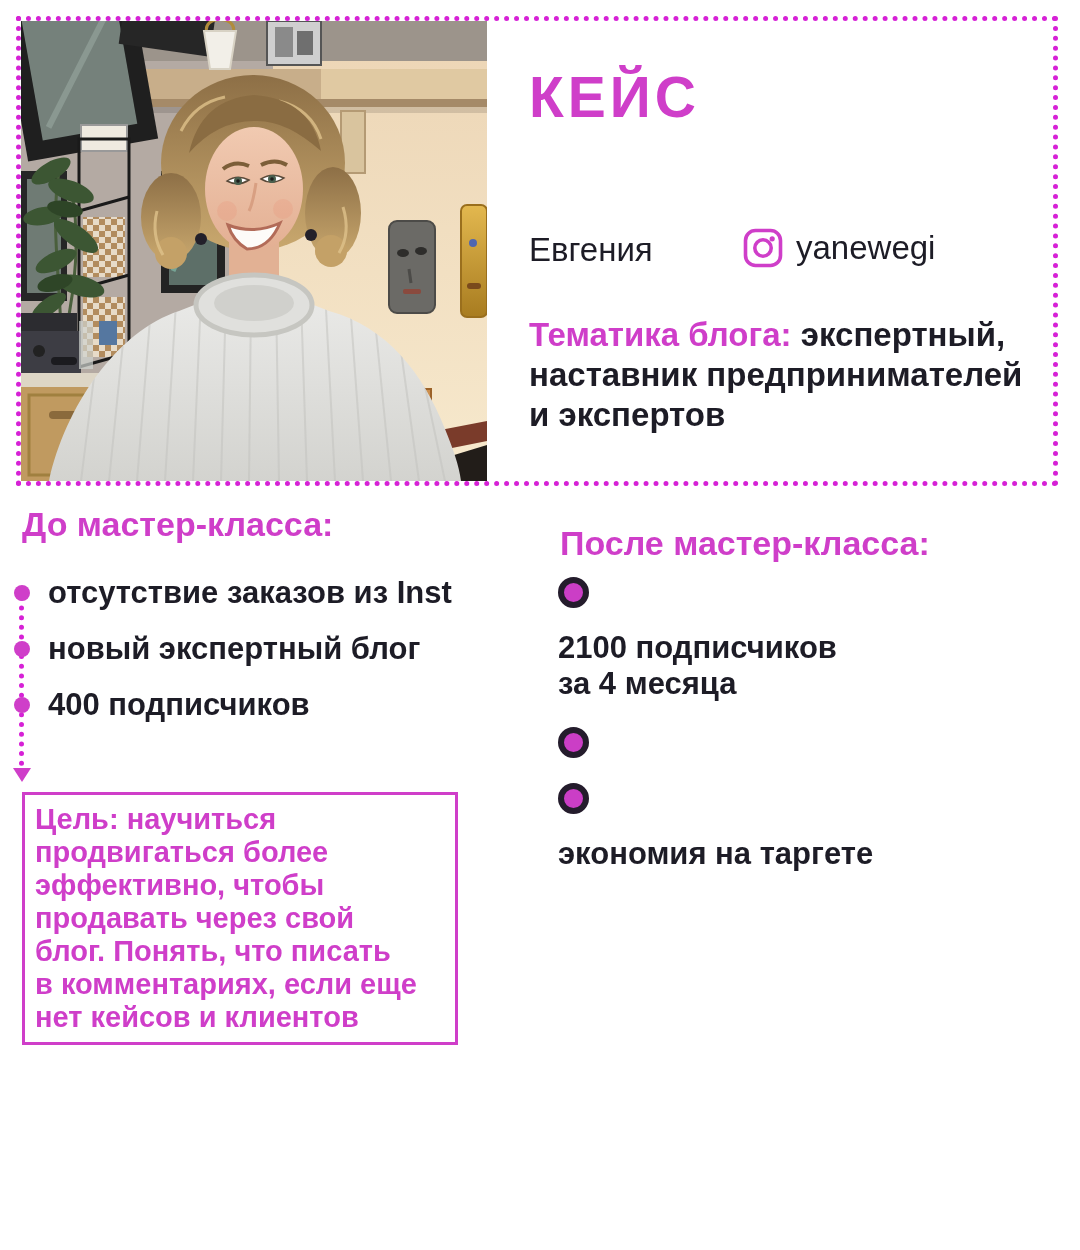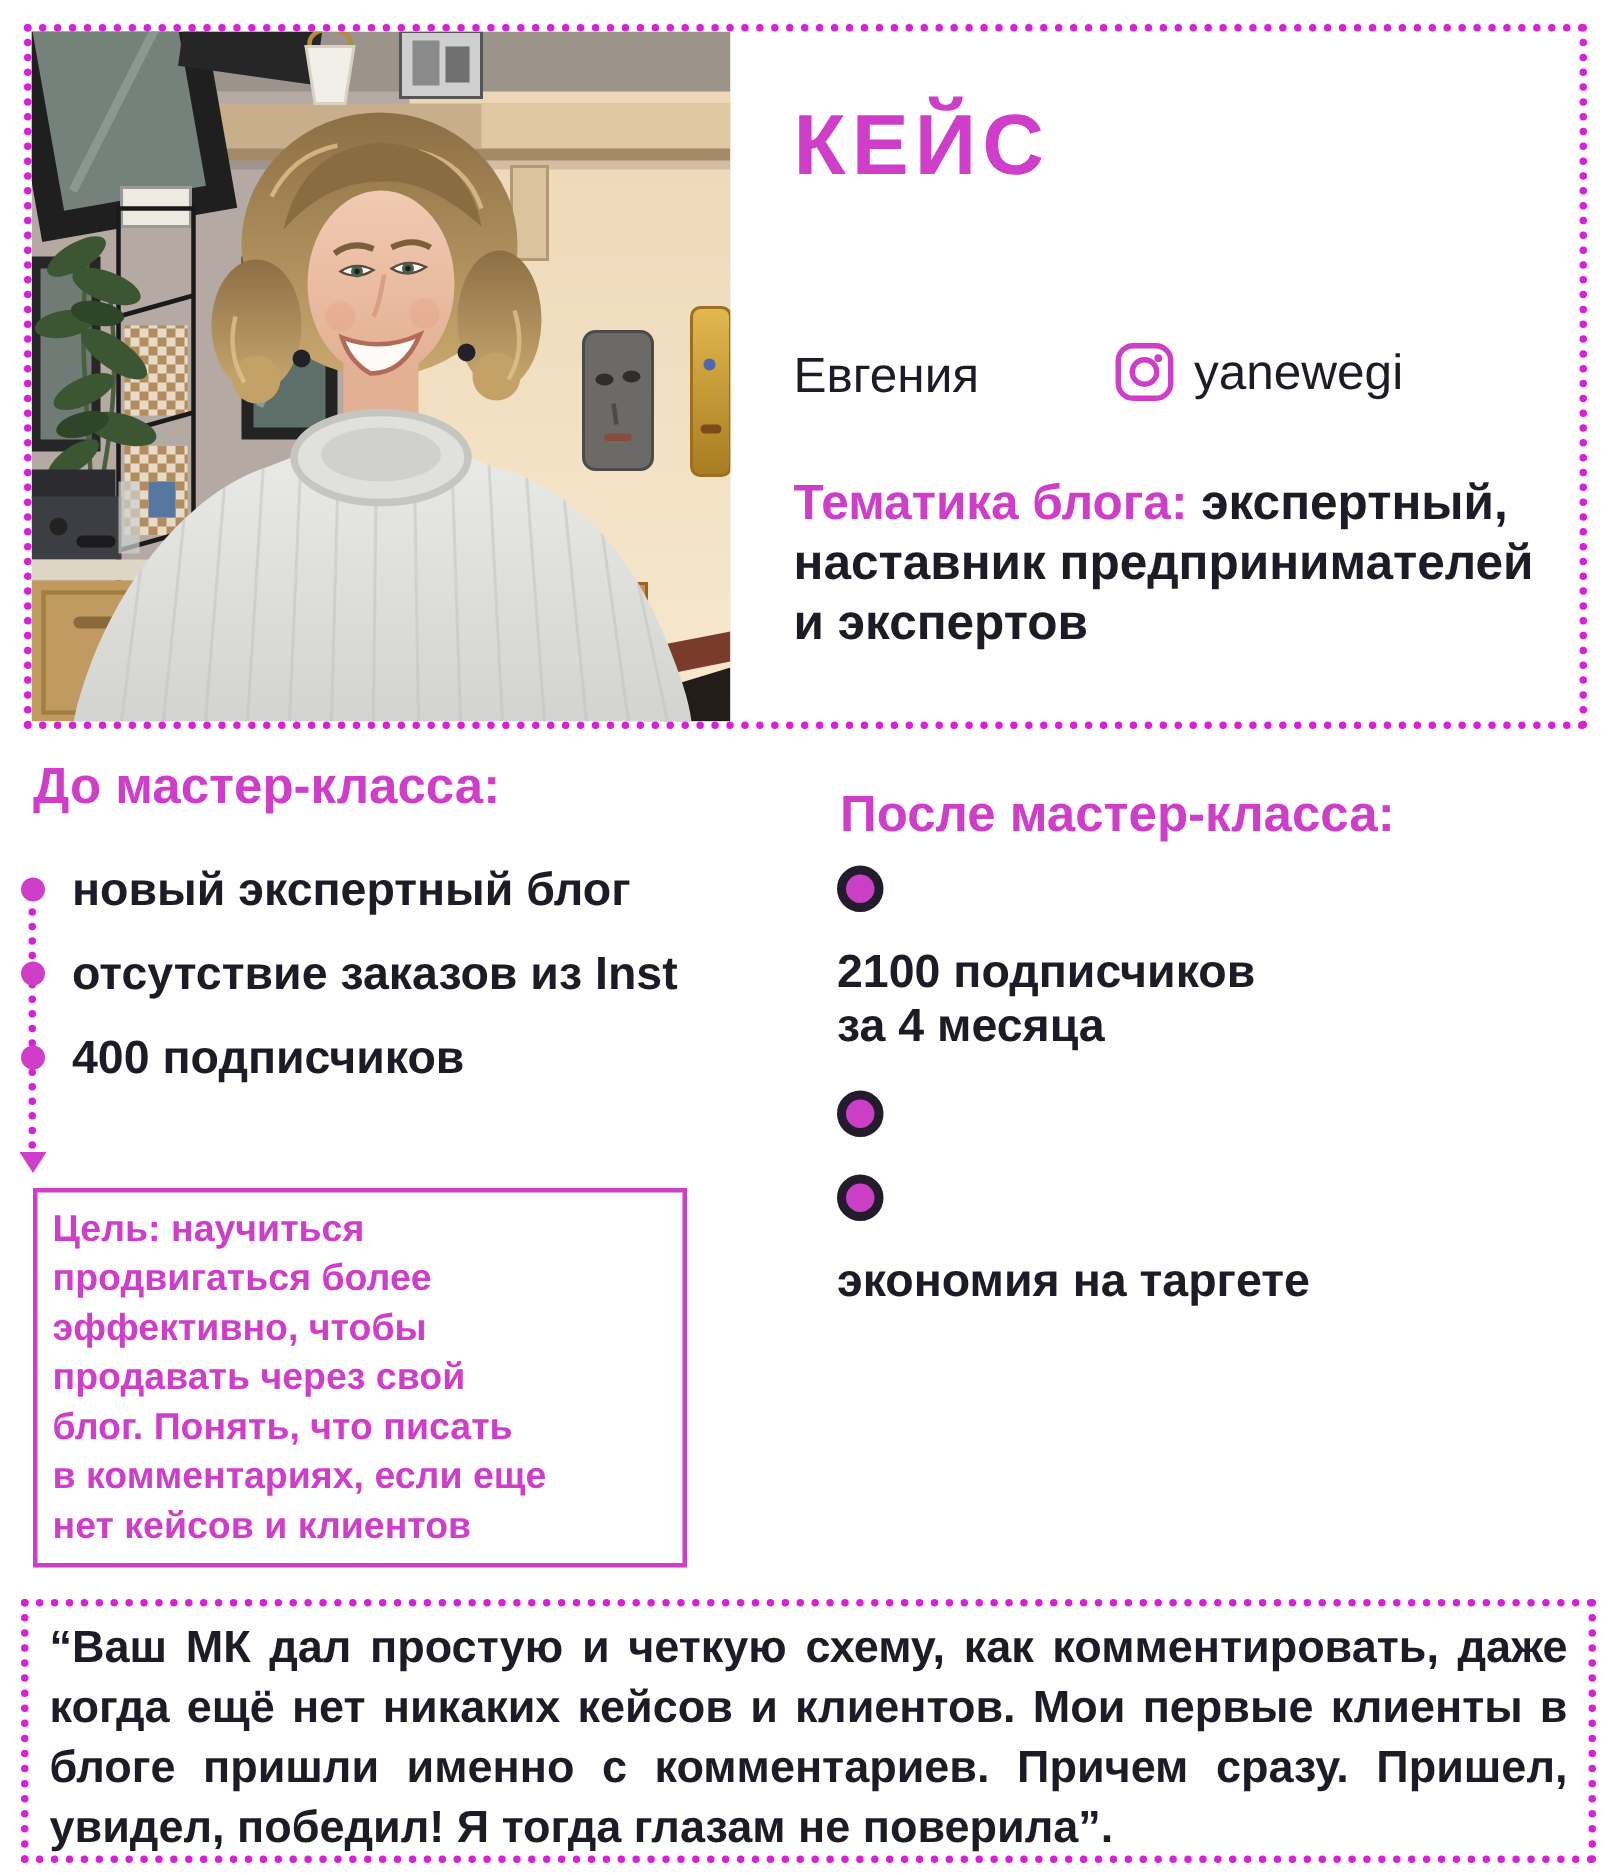--- a/index.html
+++ b/index.html
@@ -33,21 +33,21 @@
   .tl-line{position:absolute;left:6px;top:10px;height:180px;border-left:5px dotted #d621d6;}
   .tl-dot{position:absolute;left:1px;width:16px;height:16px;border-radius:50%;background:#cf3ec9;}
   .tl-dot.d1{top:9px;} .tl-dot.d2{top:65px;} .tl-dot.d3{top:121px;}
   .tl-arrow{position:absolute;left:0;top:192px;width:0;height:0;
             border-left:9px solid transparent;border-right:9px solid transparent;
             border-top:14px solid #cf3ec9;}
 
   
   .goal-box{position:absolute;left:22px;top:792px;width:436px;box-sizing:border-box;
             border:3px solid #cf3ec9;padding:8px 10px;background:#fff;}
-  .goal-box p{margin:0;font-size:25px;line-height:33px;font-weight:600;color:#cf3ec9;white-space:pre-line;}
+  .goal-box p{margin:0;font-size:29px;line-height:33px;font-weight:600;color:#cf3ec9;white-space:pre-line;}
 
   
   .after-list{position:absolute;left:558px;top:576px;width:490px;display:flex;
               flex-direction:column;gap:24px;}
   .after-item{display:flex;gap:22px;flex-direction:column;}
   .bullet{width:19px;height:19px;border-radius:50%;background:#cb3ec6;
           border:6px solid #241c2c;flex:none;margin-top:1px;}
   .after-text{font-size:31px;line-height:36px;font-weight:600;white-space:pre-line;}
 
   
@@ -255,22 +255,22 @@
 
   <h2 class="sec-heading h-before">До мастер-класса:</h2>
   <div class="timeline">
     <div class="tl-line"></div>
     <div class="tl-dot d1"></div>
     <div class="tl-dot d2"></div>
     <div class="tl-dot d3"></div>
     <div class="tl-arrow"></div>
   </div>
   <ul class="before-list">
+    <li>отсутствие заказов из Inst</li>
     <li>новый экспертный блог</li>
-    <li>отсутствие заказов из Inst</li>
     <li>400 подписчиков</li>
   </ul>
 
   <div class="goal-box">
     <p>Цель: научиться
 продвигаться более
 эффективно, чтобы
 продавать через свой
 блог. Понять, что писать
 в комментариях, если еще
@@ -286,17 +286,14 @@
     </div>
     <div class="after-item">
       <span class="bullet"></span>
     </div>
     <div class="after-item">
       <span class="bullet"></span>
       <span class="after-text">экономия на таргете</span>
     </div>
   </div>
 
-  <section class="quote-box">
-    <p>“Ваш МК дал простую и четкую схему, как комментировать, даже когда ещё нет никаких кейсов и клиентов. Мои первые клиенты в блоге пришли именно с комментариев. Причем сразу. Пришел, увидел, победил! Я тогда глазам не поверила”.</p>
-  </section>
 
 </div>
 
 </body></html>

